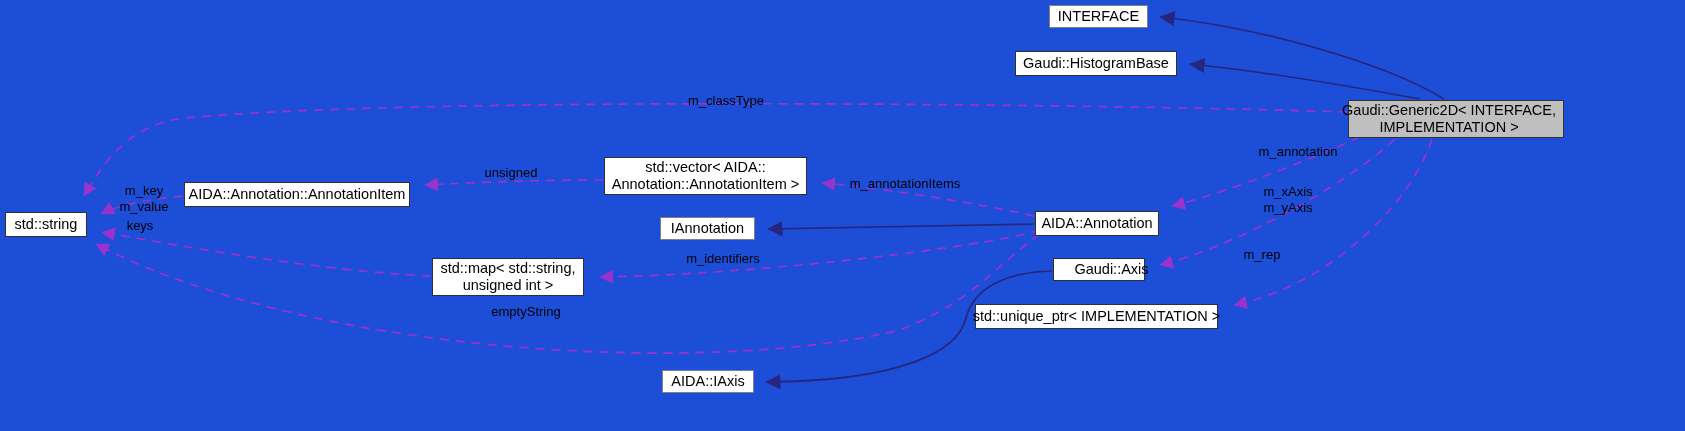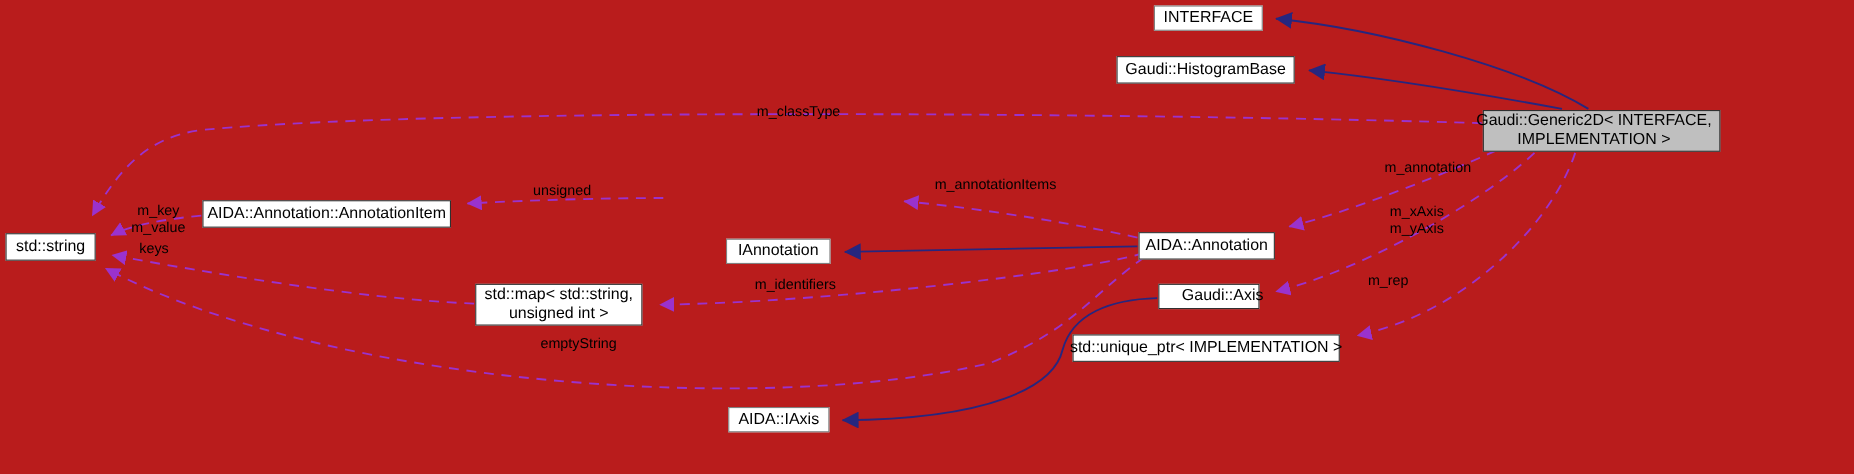--- a/index.html
+++ b/index.html
@@ -7,21 +7,21 @@
     padding: 0;
     background: #ffffff;
   }
   body {
     font-family: "Liberation Sans", sans-serif;
   }
   #diagram-root {
     position: relative;
     width: 1685px;
     height: 431px;
-    background: #b91c1c;
+    background: #1d4ed8;
     overflow: hidden;
   }
   #edge-layer {
     position: absolute;
     left: 0;
     top: 0;
     width: 1685px;
     height: 431px;
   }
   .node {
@@ -103,20 +103,24 @@
 
   <div class="node highlight" style="left:1348px; top:100px; width:216px; height:38px;">
     <span>Gaudi::Generic2D&lt; INTERFACE,
 IMPLEMENTATION &gt;</span>
   </div>
 
   <div class="node strong" style="left:184px; top:182px; width:226px; height:25px;">
     <span>AIDA::Annotation::AnnotationItem</span>
   </div>
 
+  <div class="node strong" style="left:604px; top:157px; width:203px; height:38px;">
+    <span>std::vector&lt; AIDA::
+Annotation::AnnotationItem &gt;</span>
+  </div>
 
   <div class="node plain" style="left:660px; top:217px; width:95px; height:23px;">
     <span>IAnnotation</span>
   </div>
 
   <div class="node strong" style="left:1035px; top:211px; width:124px; height:25px;">
     <span>AIDA::Annotation</span>
   </div>
 
   <div class="node strong" style="left:5px; top:212px; width:82px; height:25px;">
@@ -137,21 +141,21 @@
   </div>
 
   <div class="node plain" style="left:662px; top:370px; width:92px; height:23px;">
     <span>AIDA::IAxis</span>
   </div>
 
   <div class="edge-label" style="left:671px; top:93px; width:110px;">m_classType</div>
 
   <div class="edge-label" style="left:474px; top:165px; width:74px;">unsigned</div>
 
-  <div class="edge-label" style="left:828px; top:160px; width:154px;">m_annotationItems</div>
+  <div class="edge-label" style="left:828px; top:176px; width:154px;">m_annotationItems</div>
 
   <div class="edge-label" style="left:110px; top:183px; width:68px;">m_key
 m_value</div>
 
   <div class="edge-label" style="left:120px; top:218px; width:40px;">keys</div>
 
   <div class="edge-label" style="left:1240px; top:144px; width:116px;">m_annotation</div>
 
   <div class="edge-label" style="left:1248px; top:184px; width:80px;">m_xAxis
 m_yAxis</div>

